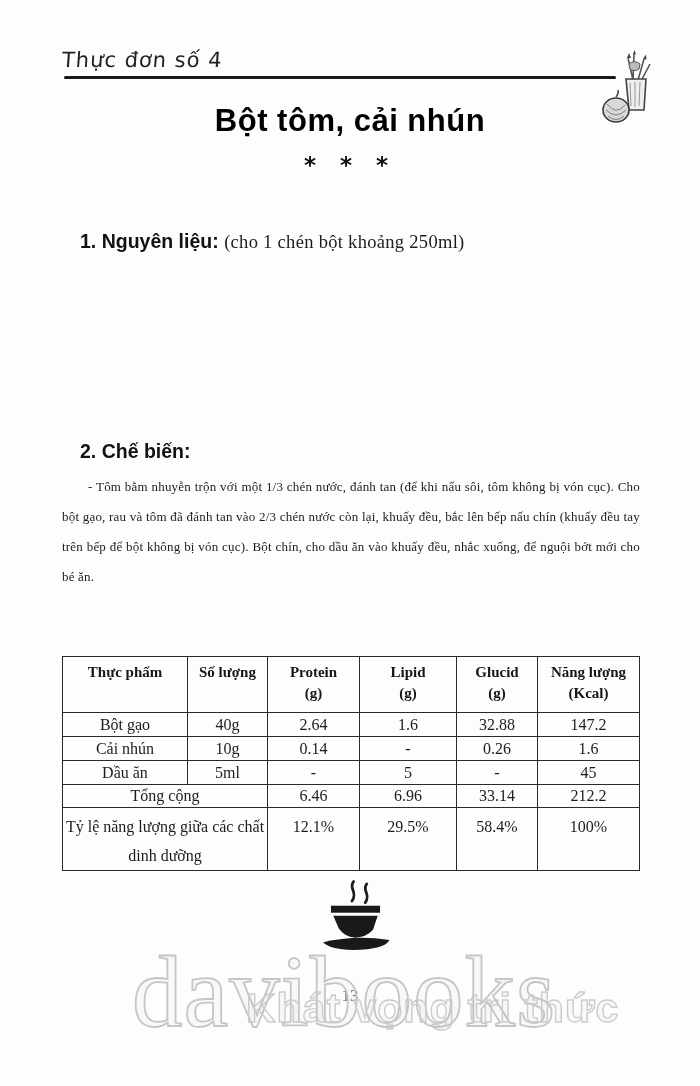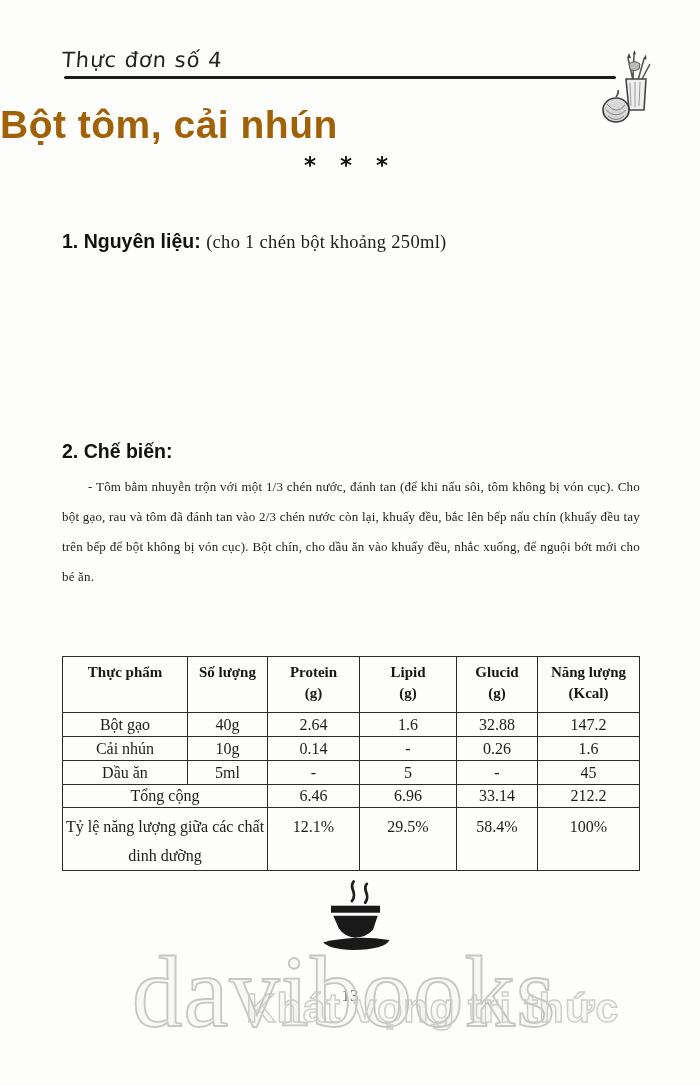--- a/index.html
+++ b/index.html
@@ -19,32 +19,32 @@
     transform:skewX(-4deg);
   }
   .header-rule{
     position:absolute;left:64px;top:76px;width:552px;height:3px;
     background:#1a1a1a;border-radius:2px;
   }
   .decor-topright{position:absolute;left:600px;top:50px;}
   
   .title{
     position:absolute;left:0;right:0;top:103px;
-    text-align:left;
+    text-align:center;
     font-family:"Liberation Sans","DejaVu Sans",sans-serif;
-    font-weight:bold;font-size:39px;letter-spacing:0.5px;color:#a16207;
+    font-weight:bold;font-size:31px;letter-spacing:0.5px;color:#000000;
   }
   .stars{
     position:absolute;left:0;right:0;top:152px;
     text-align:center;font-family:"DejaVu Sans",sans-serif;
     font-weight:bold;font-size:23px;letter-spacing:8px;color:#111;
   }
   
   .sec-heading{
-    position:absolute;left:62px;
+    position:absolute;left:80px;
     font-family:"Liberation Sans","DejaVu Sans",sans-serif;
     font-weight:bold;font-size:19.5px;color:#111;
   }
   .sec1{top:230px;}
   .sec1 .note{
     font-family:"Liberation Serif","DejaVu Serif",serif;
     font-weight:normal;font-size:18.5px;color:#1c1c1c;letter-spacing:0.3px;
   }
   .ingredient-list{
     position:absolute;left:88px;top:260px;margin:0;padding:0;

